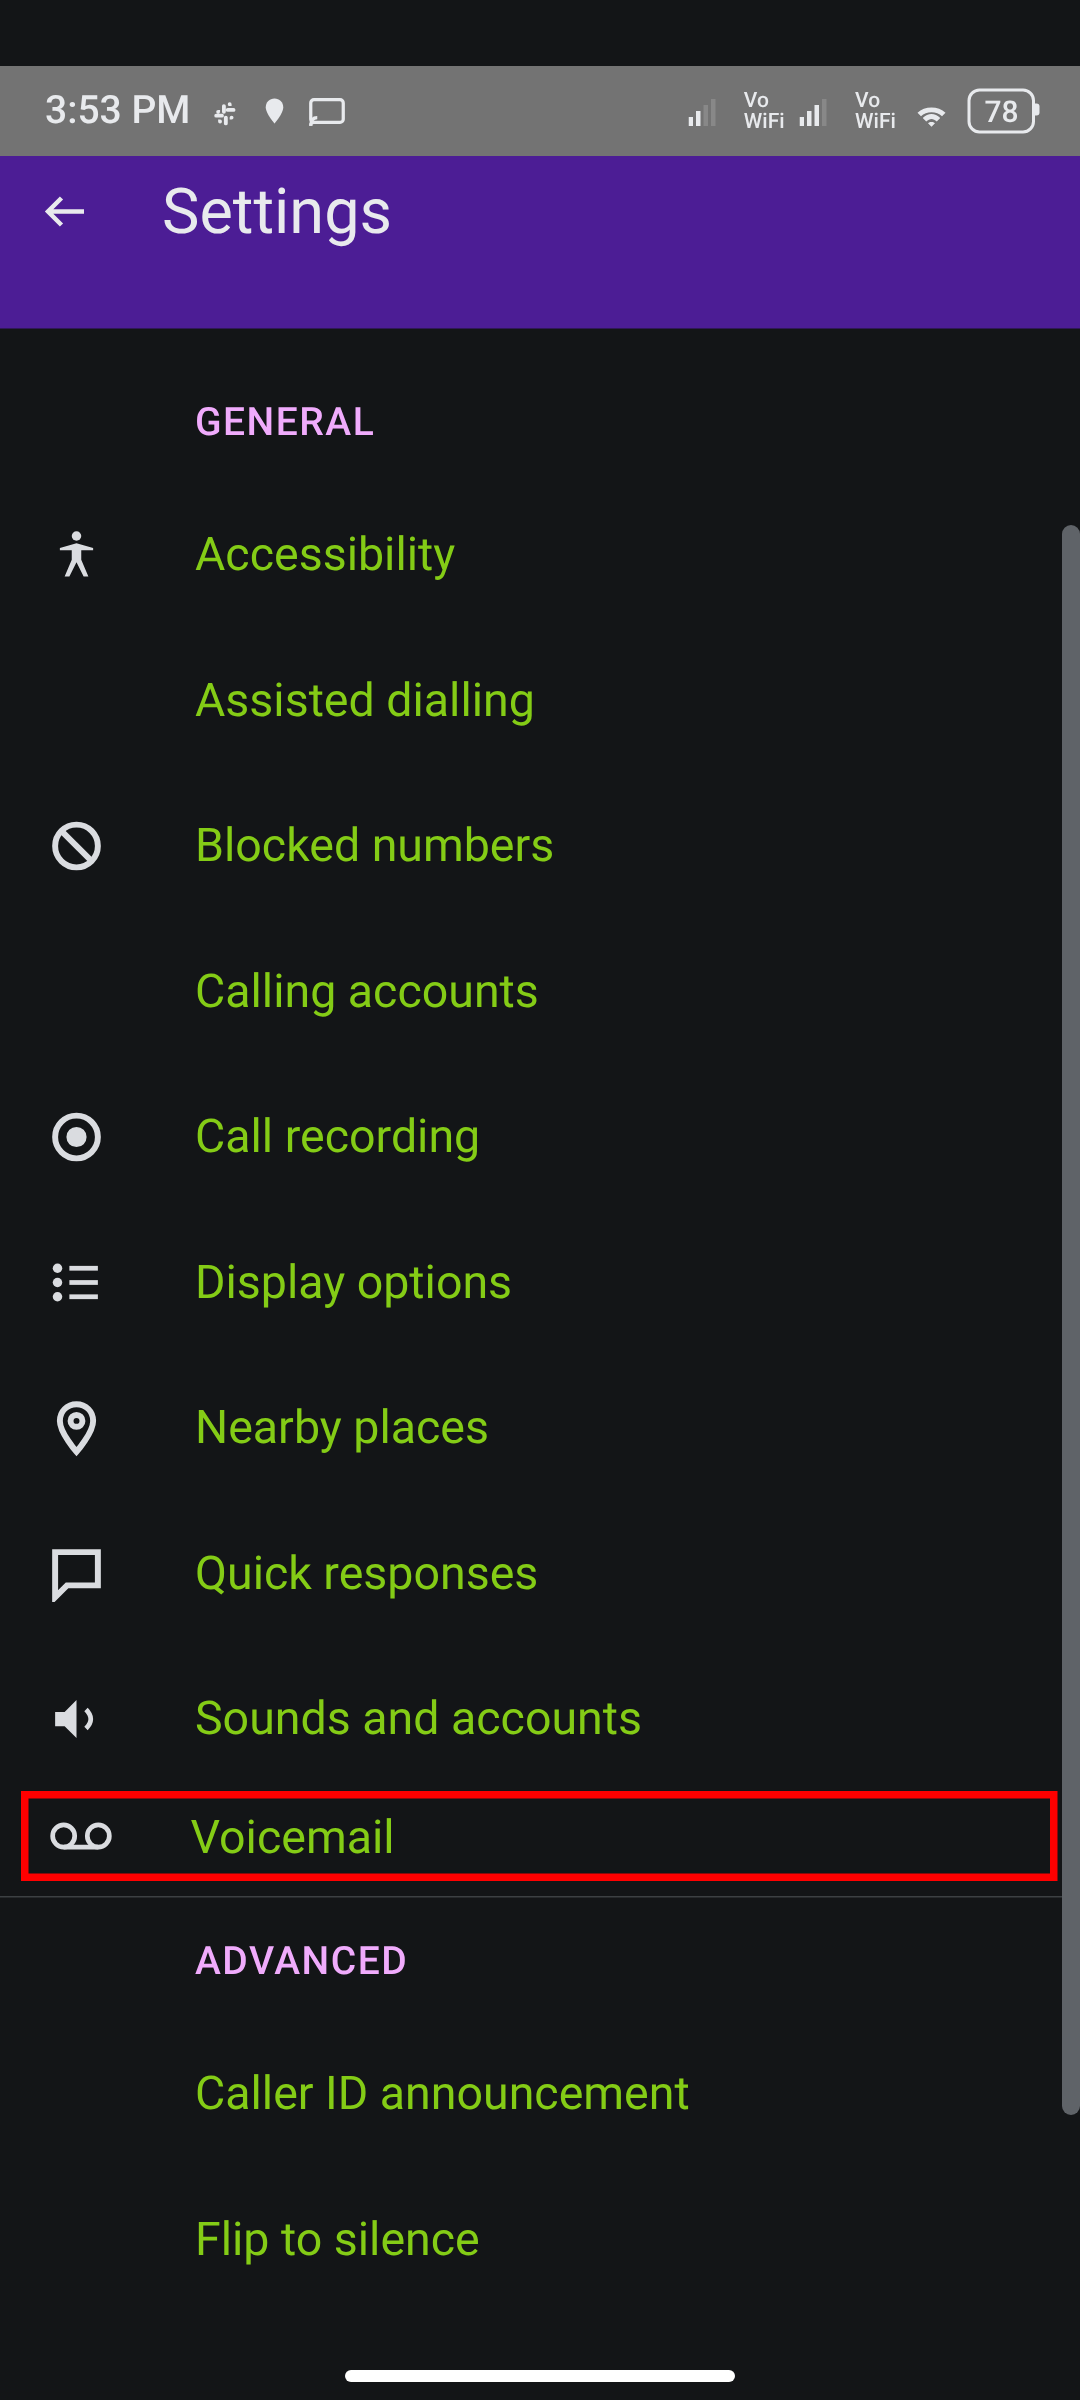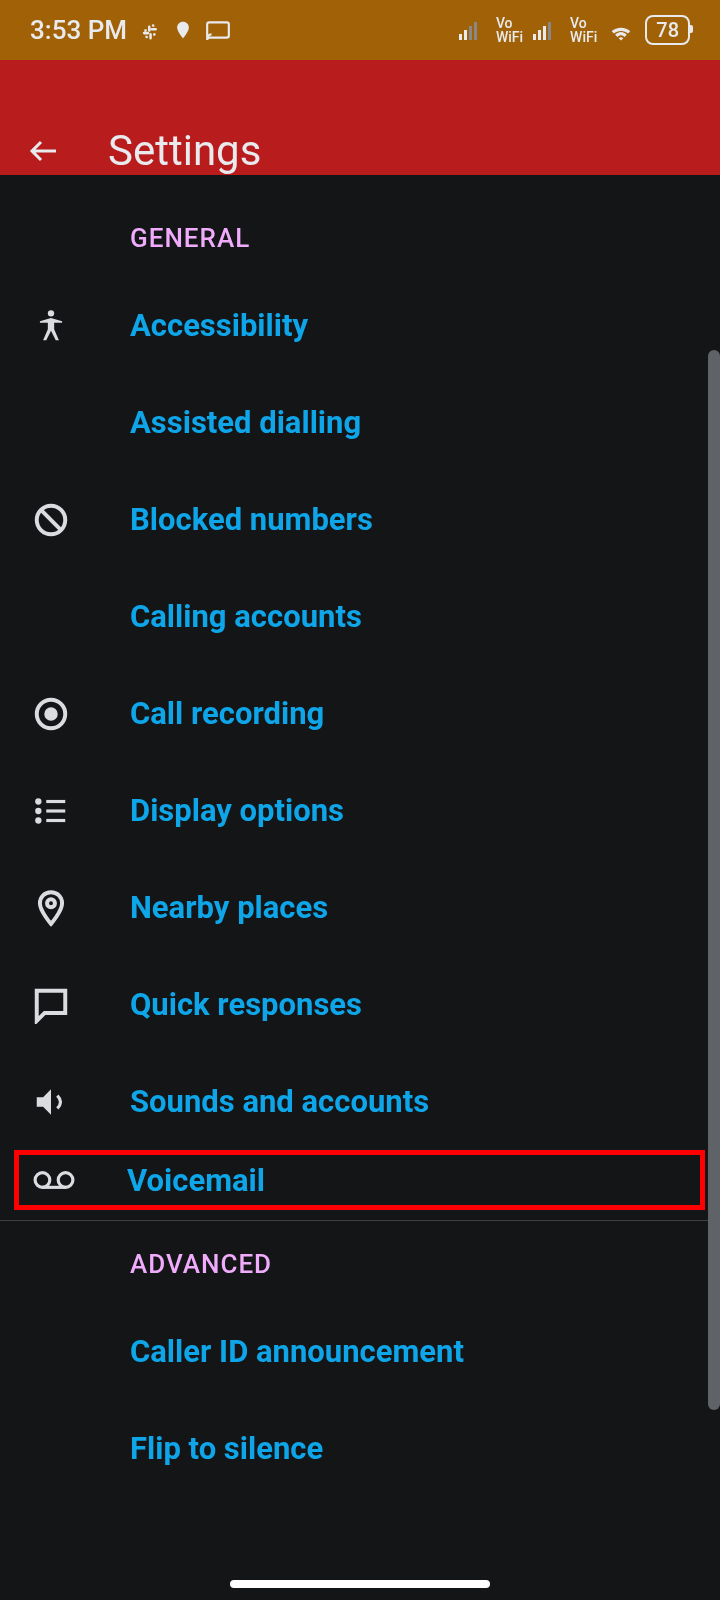--- a/index.html
+++ b/index.html
@@ -15,23 +15,24 @@
       color: #e8eaed;
       overflow: hidden;
       position: relative;
     }
     .status-bar {
       height: 60px;
       display: flex;
       align-items: center;
       justify-content: space-between;
       padding: 0 30px;
-      background-color: #a16207;
+      background-color: #737373;
       font-size: 26px;
       font-weight: 500;
+      margin-top: 44px;
     }
     .status-left {
       display: flex;
       align-items: center;
       gap: 12px;
     }
     .status-right {
       display: flex;
       align-items: center;
       gap: 10px;
@@ -57,24 +58,24 @@
       position: absolute;
       right: -5px;
       top: 8px;
       width: 3px;
       height: 8px;
       background: #e8eaed;
       border-radius: 0 2px 2px 0;
     }
     .app-bar {
       height: 115px;
-      background-color: #b91c1c;
-      display: flex;
-      align-items: flex-end;
-      padding: 0 20px;
+      background-color: #4c1d95;
+      display: flex;
+      align-items: flex-start;
+      padding: 13px 20px;
       gap: 40px;
     }
     .back-arrow {
       width: 48px;
       height: 48px;
       display: flex;
       align-items: center;
       justify-content: center;
       cursor: pointer;
     }
@@ -113,22 +114,22 @@
     .item-icon {
       width: 110px;
       display: flex;
       align-items: center;
       justify-content: flex-start;
       padding-left: 12px;
       color: #dadce0;
     }
     .item-label {
       font-size: 31px;
-      color: #0ea5e9;
-      font-weight: 700;
+      color: #84cc16;
+      font-weight: 400;
     }
     .divider {
       height: 1px;
       background-color: #3c4043;
       margin: 10px 0 0 0;
     }
     .scrollbar {
       position: absolute;
       right: 0;
       top: 350px;

